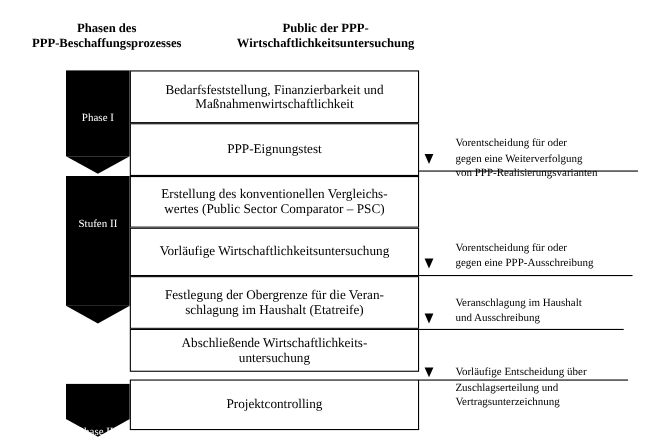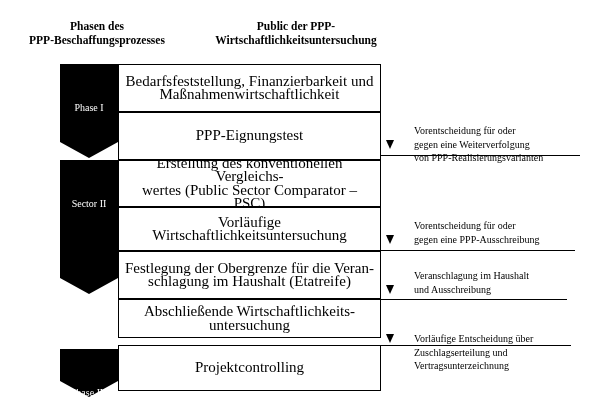--- a/index.html
+++ b/index.html
@@ -57,21 +57,21 @@
   .step-box{
     position:absolute;
     left:118px;
     width:263px;
     box-sizing:border-box;
     border:1.2px solid #000;
     display:flex;
     align-items:center;
     justify-content:center;
     text-align:center;
-    font-size:15px;
+    font-size:12px;
     line-height:13.5px;
     white-space:pre-line;
     background:#fff;
     padding:16px 6px;
   }
 
   
   .annot{
     position:absolute;
     font-size:10px;
@@ -110,21 +110,21 @@
 
   <div class="phase-arrow" style="left:60px;top:64px;height:94px;background:transparent;">
     <div class="body" style="height:78px;"></div>
     <div class="tip" style="top:78px;"></div>
     <div class="plabel">Phase I</div>
   </div>
 
   <div class="phase-arrow" style="left:60px;top:160px;height:134px;background:transparent;">
     <div class="body" style="height:118px;"></div>
     <div class="tip" style="top:118px;"></div>
-    <div class="plabel">Sector II</div>
+    <div class="plabel">Stufen II</div>
   </div>
 
 
   <div class="phase-arrow" style="left:60px;top:349px;height:48px;background:transparent;">
     <div class="body" style="height:32px;"></div>
     <div class="tip" style="top:32px;"></div>
     <div class="plabel">Phase IV</div>
   </div>
 
   <div class="step-box" style="top:64px;height:48px;">

